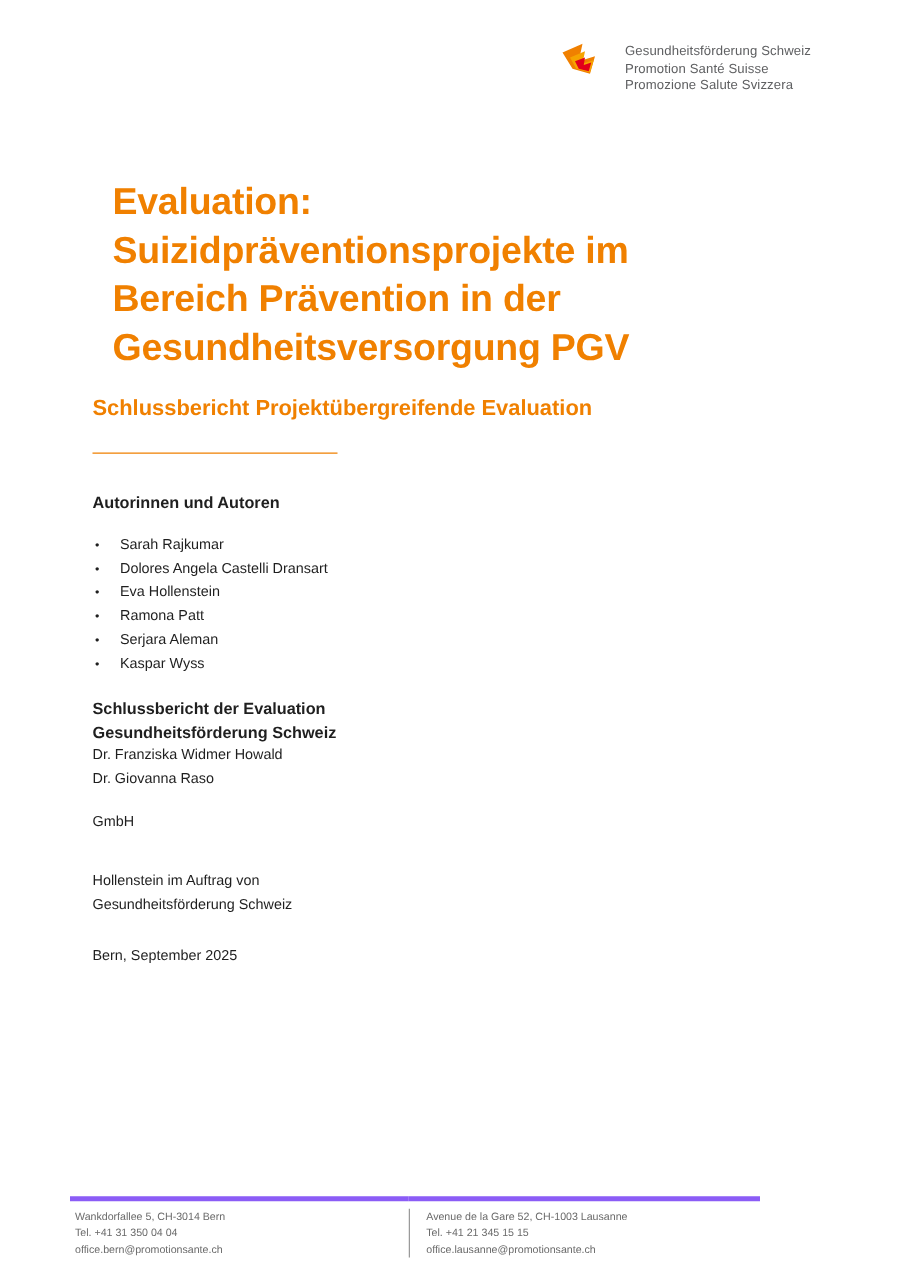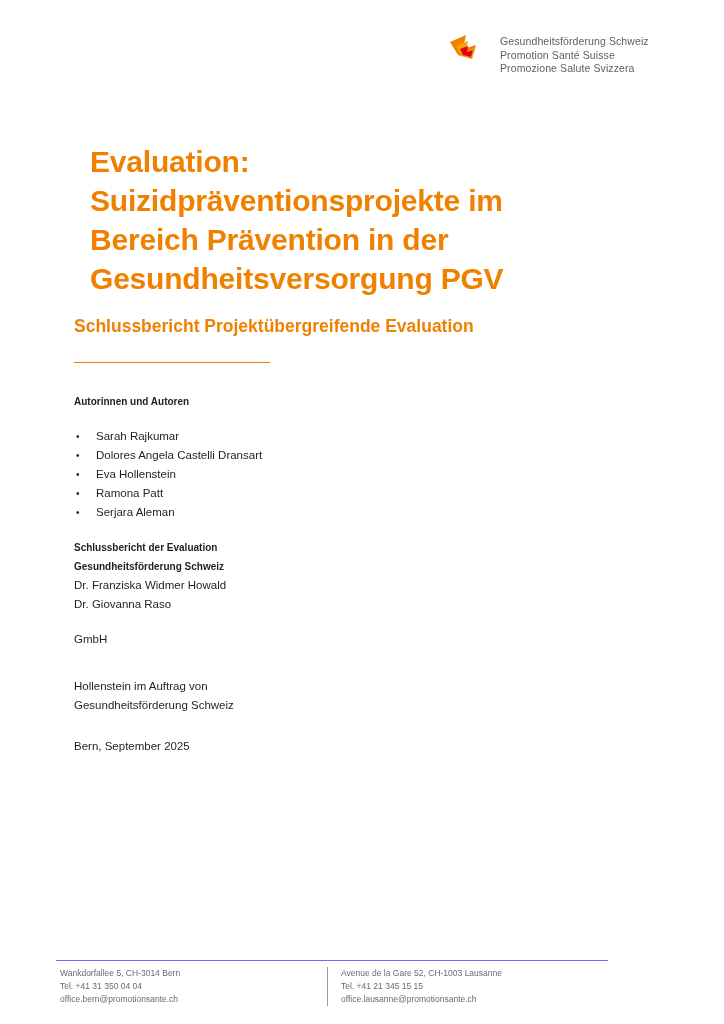--- a/index.html
+++ b/index.html
@@ -83,21 +83,21 @@
     position: absolute;
     top: 392px;
     left: 74px;
     width: 420px;
     font-size: 11.5px;
     line-height: 19px;
     color: #1f1f1f;
   }
   .meta-heading {
     font-weight: bold;
-    font-size: 10px;
+    font-size: 13px;
     line-height: 19px;
   }
   ul.authors {
     list-style: none;
     margin: 16px 0 0 0;
     padding: 0;
   }
   ul.authors li {
     position: relative;
     padding-left: 22px;
@@ -124,21 +124,21 @@
     bottom: 18px;
     display: flex;
     gap: 0;
     font-size: 8.5px;
     line-height: 13px;
     color: #6a6a6a;
   }
   .footer-col {
     flex: 1 1 0;
     padding: 6px 14px 0 14px;
-    border-top: 1px solid #8b5cf6;
+    border-top: 4px solid #8b5cf6;
     position: relative;
   }
   .footer-col + .footer-col::before {
     content: "";
     position: absolute;
     left: 0;
     top: 6px;
     bottom: 0;
     width: 1px;
     background: #9a9a9a;
@@ -174,20 +174,21 @@
 
   <div class="meta-block">
 
     <div class="meta-heading">Autorinnen und Autoren</div>
     <ul class="authors">
       <li>Sarah Rajkumar</li>
       <li>Dolores Angela Castelli Dransart</li>
       <li>Eva Hollenstein</li>
       <li>Ramona Patt</li>
       <li>Serjara Aleman</li>
+      <li>Kaspar Wyss</li>
     </ul>
 
     <div class="gap-lg"></div>
 
     <div class="meta-heading">Schlussbericht der Evaluation</div>
     <div class="meta-heading">Gesundheitsförderung Schweiz</div>
     <div class="plain-line">Dr. Franziska Widmer Howald</div>
     <div class="plain-line">Dr. Giovanna Raso</div>
 
     <div class="gap-lg"></div>

